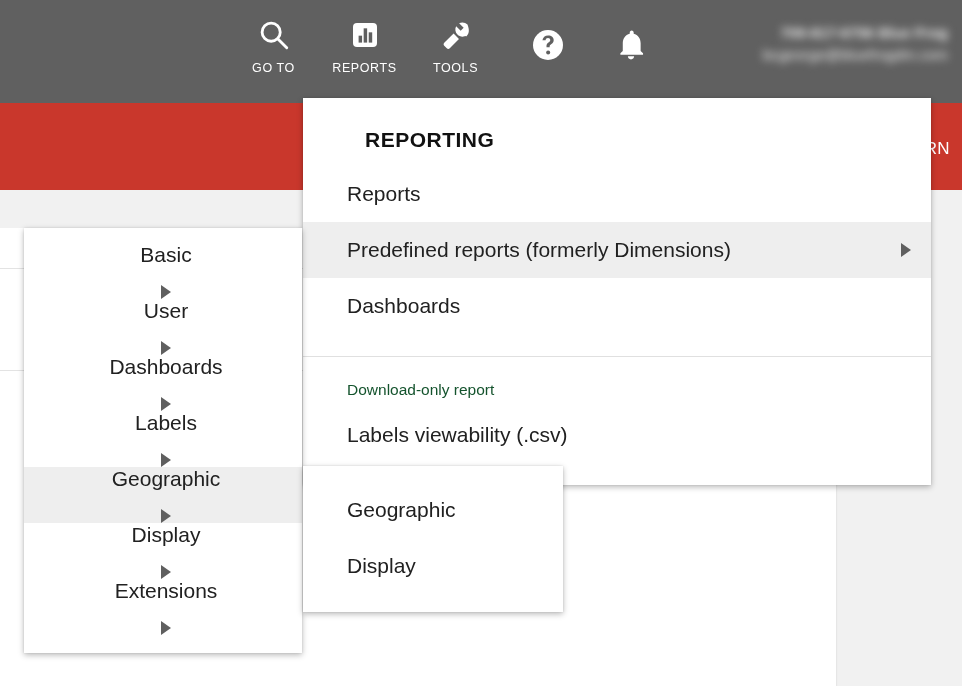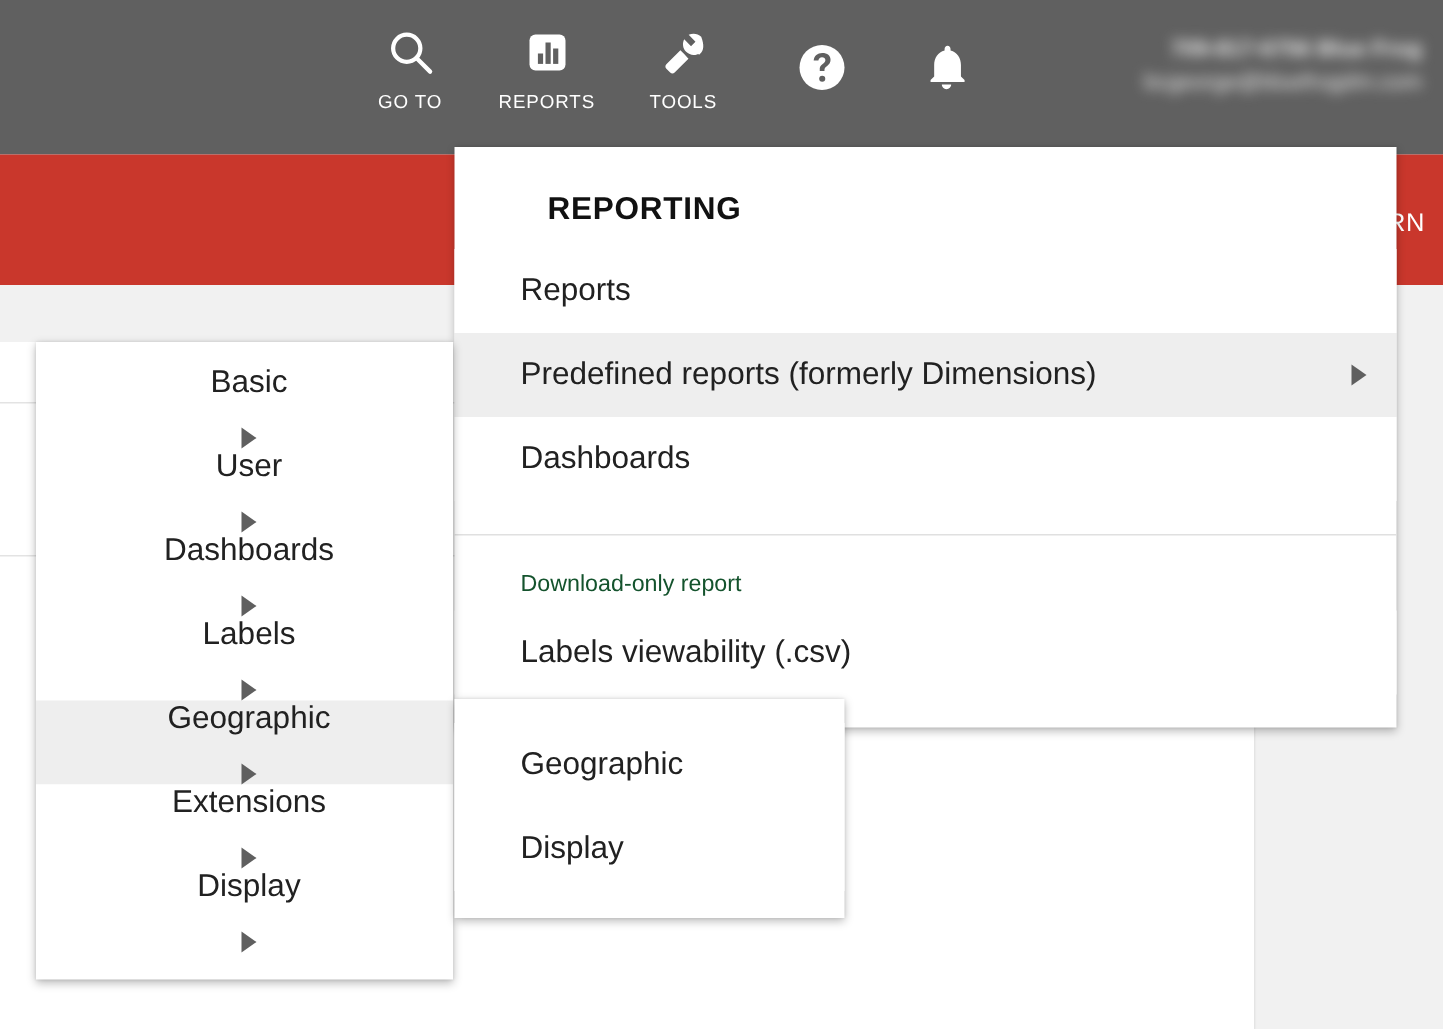--- a/index.html
+++ b/index.html
@@ -344,41 +344,41 @@
       <span class="menu-row-label">Labels</span>
       <span class="arrow"></span>
     </div>
 
     <div class="menu-row hover">
       <span class="menu-row-label">Geographic</span>
       <span class="arrow"></span>
     </div>
 
     <div class="menu-row">
+      <span class="menu-row-label">Display</span>
+      <span class="arrow"></span>
+    </div>
+
+    <div class="menu-row">
       <span class="menu-row-label">Extensions</span>
       <span class="arrow"></span>
     </div>
 
+    <div class="pad-bottom"></div>
+  </div>
+
+  <div class="menu" id="geographic-menu">
+
+    <div class="pad-top"></div>
+
+    <div class="menu-row">
+      <span class="menu-row-label">Geographic</span>
+    </div>
+
+
     <div class="menu-row">
       <span class="menu-row-label">Display</span>
-      <span class="arrow"></span>
     </div>
 
     <div class="pad-bottom"></div>
   </div>
 
-  <div class="menu" id="geographic-menu">
-
-    <div class="pad-top"></div>
-
-    <div class="menu-row">
-      <span class="menu-row-label">Geographic</span>
-    </div>
-
-
-    <div class="menu-row">
-      <span class="menu-row-label">Display</span>
-    </div>
-
-    <div class="pad-bottom"></div>
-  </div>
-
 </div>
 
 </body></html>

